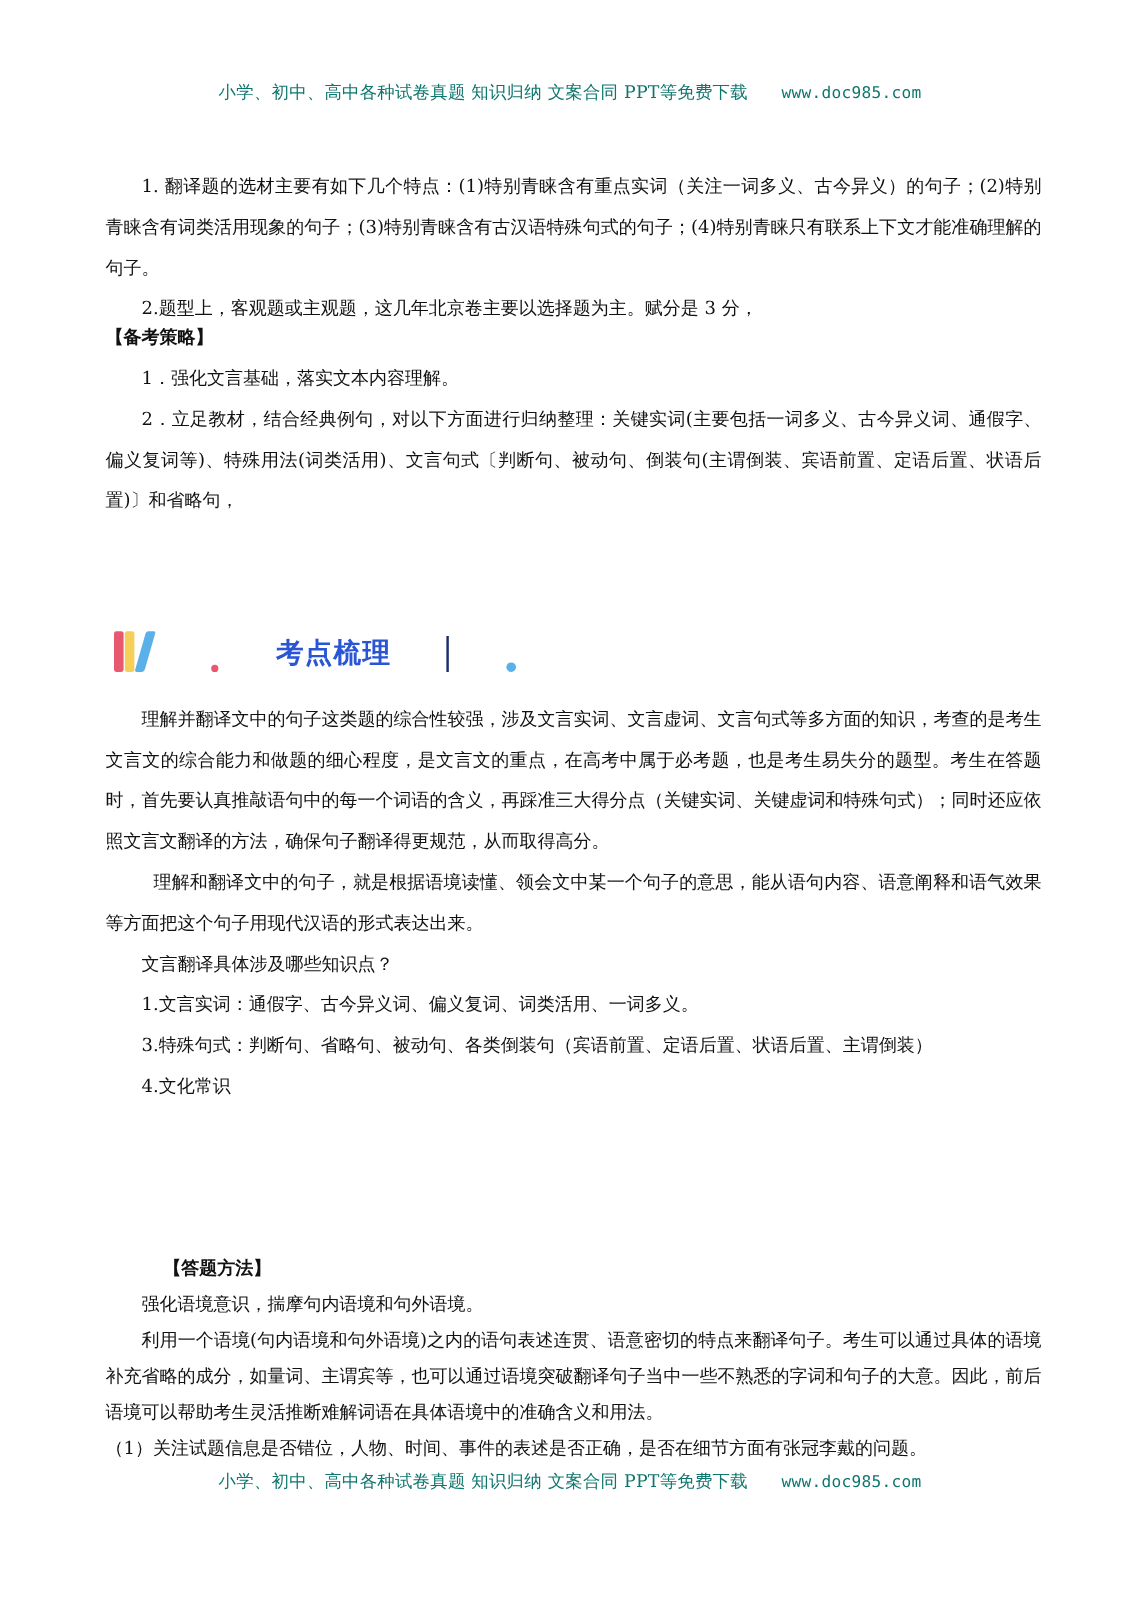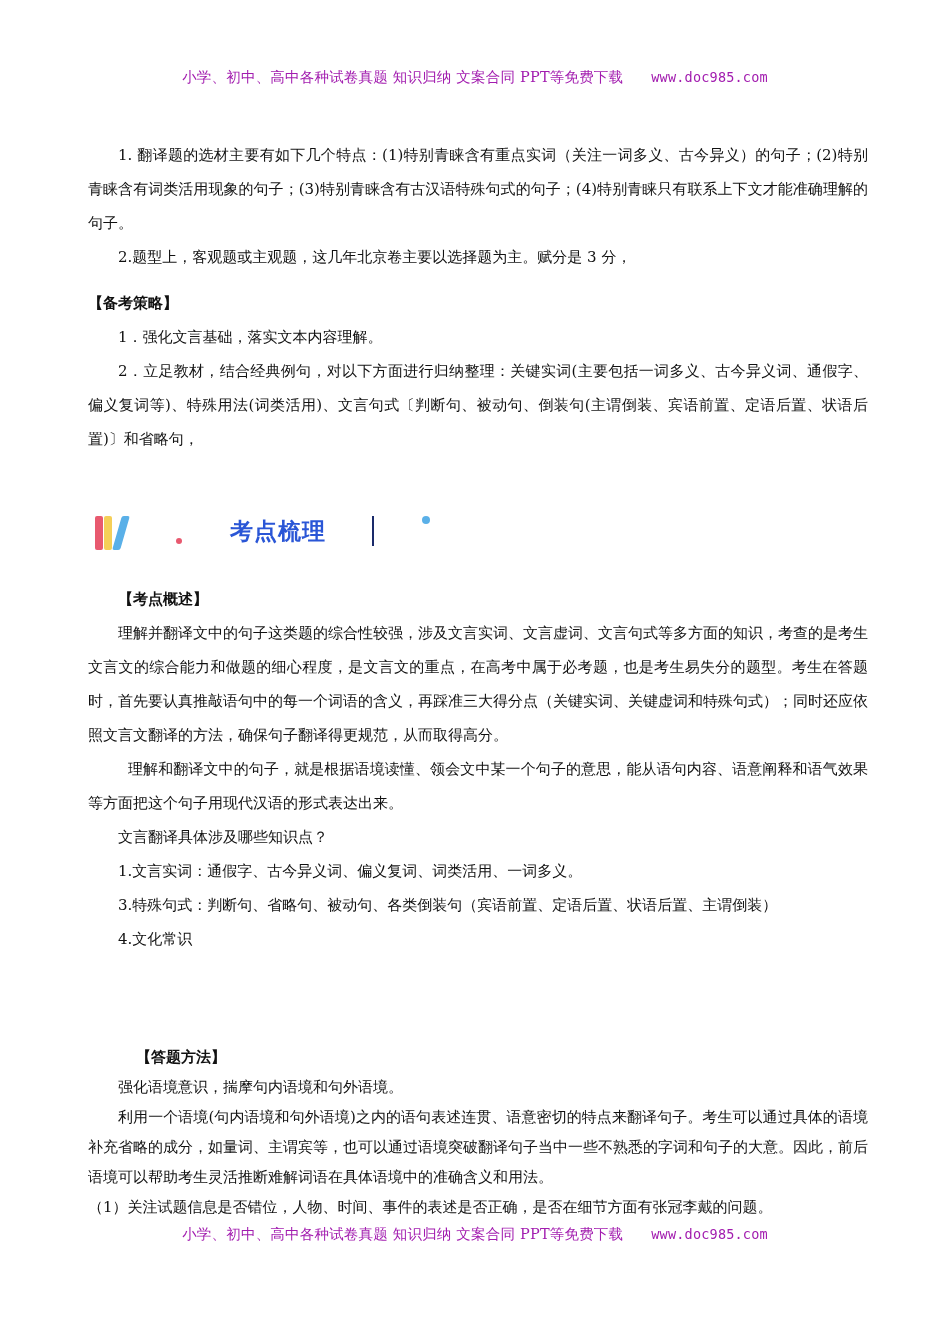--- a/index.html
+++ b/index.html
@@ -3,41 +3,41 @@
 <meta charset="utf-8">
 <style>
   html, body { margin: 0; padding: 0; background: #ffffff; }
   body {
     width: 950px; height: 1344px; position: relative; overflow: hidden;
     font-family: "DejaVu Serif", "Liberation Serif", serif;
     color: #111;
   }
   .header, .footer {
     position: absolute; left: 0; width: 950px; text-align: center;
-    font-size: 14.5px; color: #a21caf; letter-spacing: 0.2px;
+    font-size: 14.5px; color: #0f766e; letter-spacing: 0.2px;
   }
   .header { top: 68px; }
   .footer { top: 1225px; }
   .header .url, .footer .url { margin-left: 28px; font-family: "DejaVu Sans Mono", "Liberation Mono", monospace; font-size: 13.5px; }
 
   .content { position: absolute; left: 88px; width: 780px; }
   .p {
     font-size: 15px; line-height: 34px; margin: 0;
     text-align: justify; text-justify: inter-ideograph;
   }
   .indent { text-indent: 30px; }
   .heading {
     font-family: "DejaVu Sans", "Liberation Sans", sans-serif;
     font-weight: bold; font-size: 15px; line-height: 34px; margin: 0;
   }
   .sub-indent { padding-left: 30px; }
 
   .banner {
     position: absolute; left: 95px; top: 516px; height: 44px;
-    display: flex; align-items: flex-start; gap: 44px;
+    display: flex; align-items: flex-end; gap: 44px;
   }
   .books { display: flex; align-items: flex-end; height: 34px; margin-right: 2px; }
   .book { width: 8px; border-radius: 2px; margin-right: 1px; }
   .book.red { height: 34px; background: #e8596f; }
   .book.yellow { height: 34px; background: #f5cf58; }
   .book.blue { height: 34px; background: #5ab0e8; transform: skewX(-16deg); margin-left: 4px; }
   .dot-red { width: 6px; height: 6px; border-radius: 50%; background: #e8596f; margin: 22px 4px 0 4px; }
   .banner-title {
     font-family: "DejaVu Sans", "Liberation Sans", sans-serif;
     font-weight: bold; font-size: 23px; color: #2a56d6; letter-spacing: 1px;
@@ -50,40 +50,39 @@
 
 <div class="header">
   <span>小学、初中、高中各种试卷真题 知识归纳 文案合同 PPT等免费下载</span><span class="url">www.doc985.com</span>
 </div>
 
 <div class="content" style="top:138px;">
   <p class="p indent">1. 翻译题的选材主要有如下几个特点：(1)特别青睐含有重点实词（关注一词多义、古今异义）的句子；(2)特别青睐含有词类活用现象的句子；(3)特别青睐含有古汉语特殊句式的句子；(4)特别青睐只有联系上下文才能准确理解的句子。</p>
   <p class="p indent">2.题型上，客观题或主观题，这几年北京卷主要以选择题为主。赋分是 3 分，</p>
 </div>
 
-<div class="content" style="top:286px;">
+<div class="content" style="top:264px;">
   <p class="heading">【备考策略】</p>
   <p class="p indent">1．强化文言基础，落实文本内容理解。</p>
   <p class="p indent">2．立足教材，结合经典例句，对以下方面进行归纳整理：关键实词(主要包括一词多义、古今异义词、通假字、偏义复词等)、特殊用法(词类活用)、文言句式〔判断句、被动句、倒装句(主谓倒装、宾语前置、定语后置、状语后置)〕和省略句，</p>
 </div>
 
 <div class="banner">
   <div class="books">
     <div class="book red"></div>
       <div class="book yellow"></div>
       <div class="book blue"></div>
   </div>
   <div class="dot-red"></div>
   <span class="banner-title">考点梳理</span>
   <div class="cursor-bar"></div>
   <div class="dot-blue"></div>
 </div>
 
 <div class="content" style="top:582px;">
-  <p class="heading sub-indent">【考点概述】</p>
   <p class="p indent">理解并翻译文中的句子这类题的综合性较强，涉及文言实词、文言虚词、文言句式等多方面的知识，考查的是考生文言文的综合能力和做题的细心程度，是文言文的重点，在高考中属于必考题，也是考生易失分的题型。考生在答题时，首先要认真推敲语句中的每一个词语的含义，再踩准三大得分点（关键实词、关键虚词和特殊句式）；同时还应依照文言文翻译的方法，确保句子翻译得更规范，从而取得高分。</p>
   <p class="p" style="text-indent:40px;">理解和翻译文中的句子，就是根据语境读懂、领会文中某一个句子的意思，能从语句内容、语意阐释和语气效果等方面把这个句子用现代汉语的形式表达出来。</p>
   <p class="p indent">文言翻译具体涉及哪些知识点？</p>
   <p class="p indent">1.文言实词：通假字、古今异义词、偏义复词、词类活用、一词多义。</p>
   <p class="p indent">3.特殊句式：判断句、省略句、被动句、各类倒装句（宾语前置、定语后置、状语后置、主谓倒装）</p>
   <p class="p indent">4.文化常识</p>
 </div>
 
 <div class="content" style="top:1042px;">
   <p class="heading" style="line-height:30px;margin-left:48px;">【答题方法】</p>

